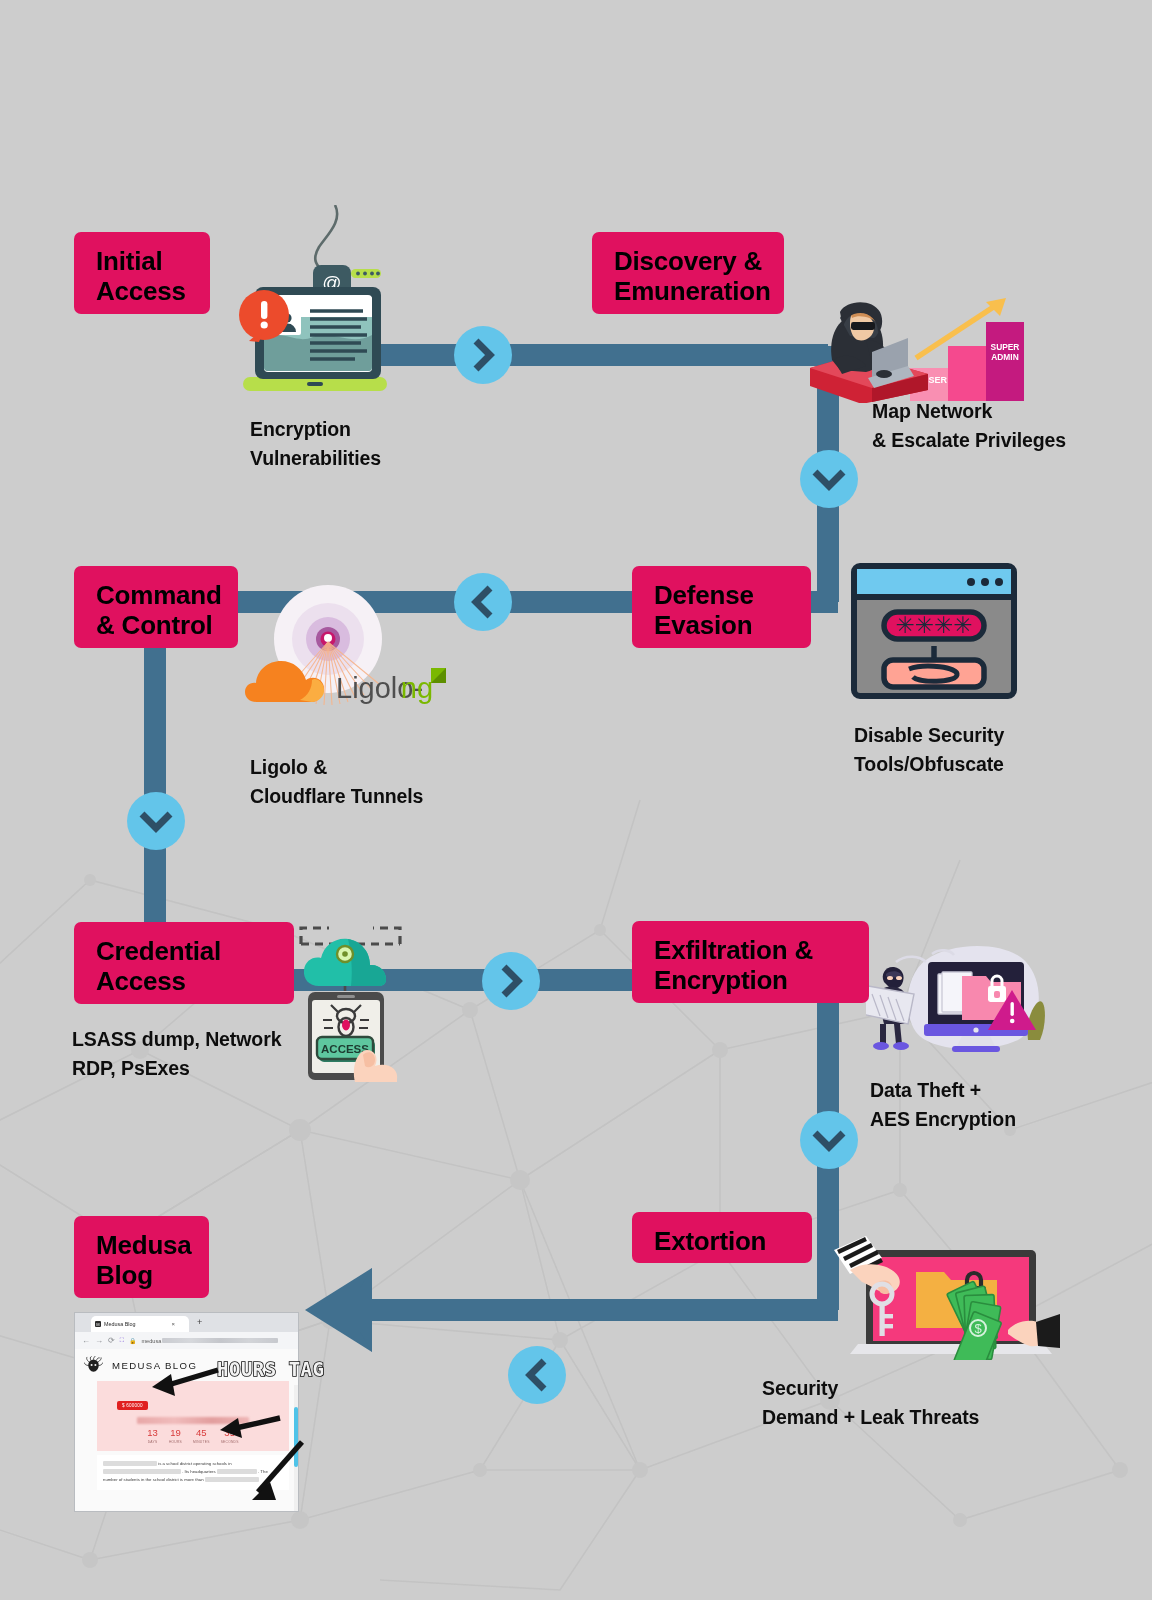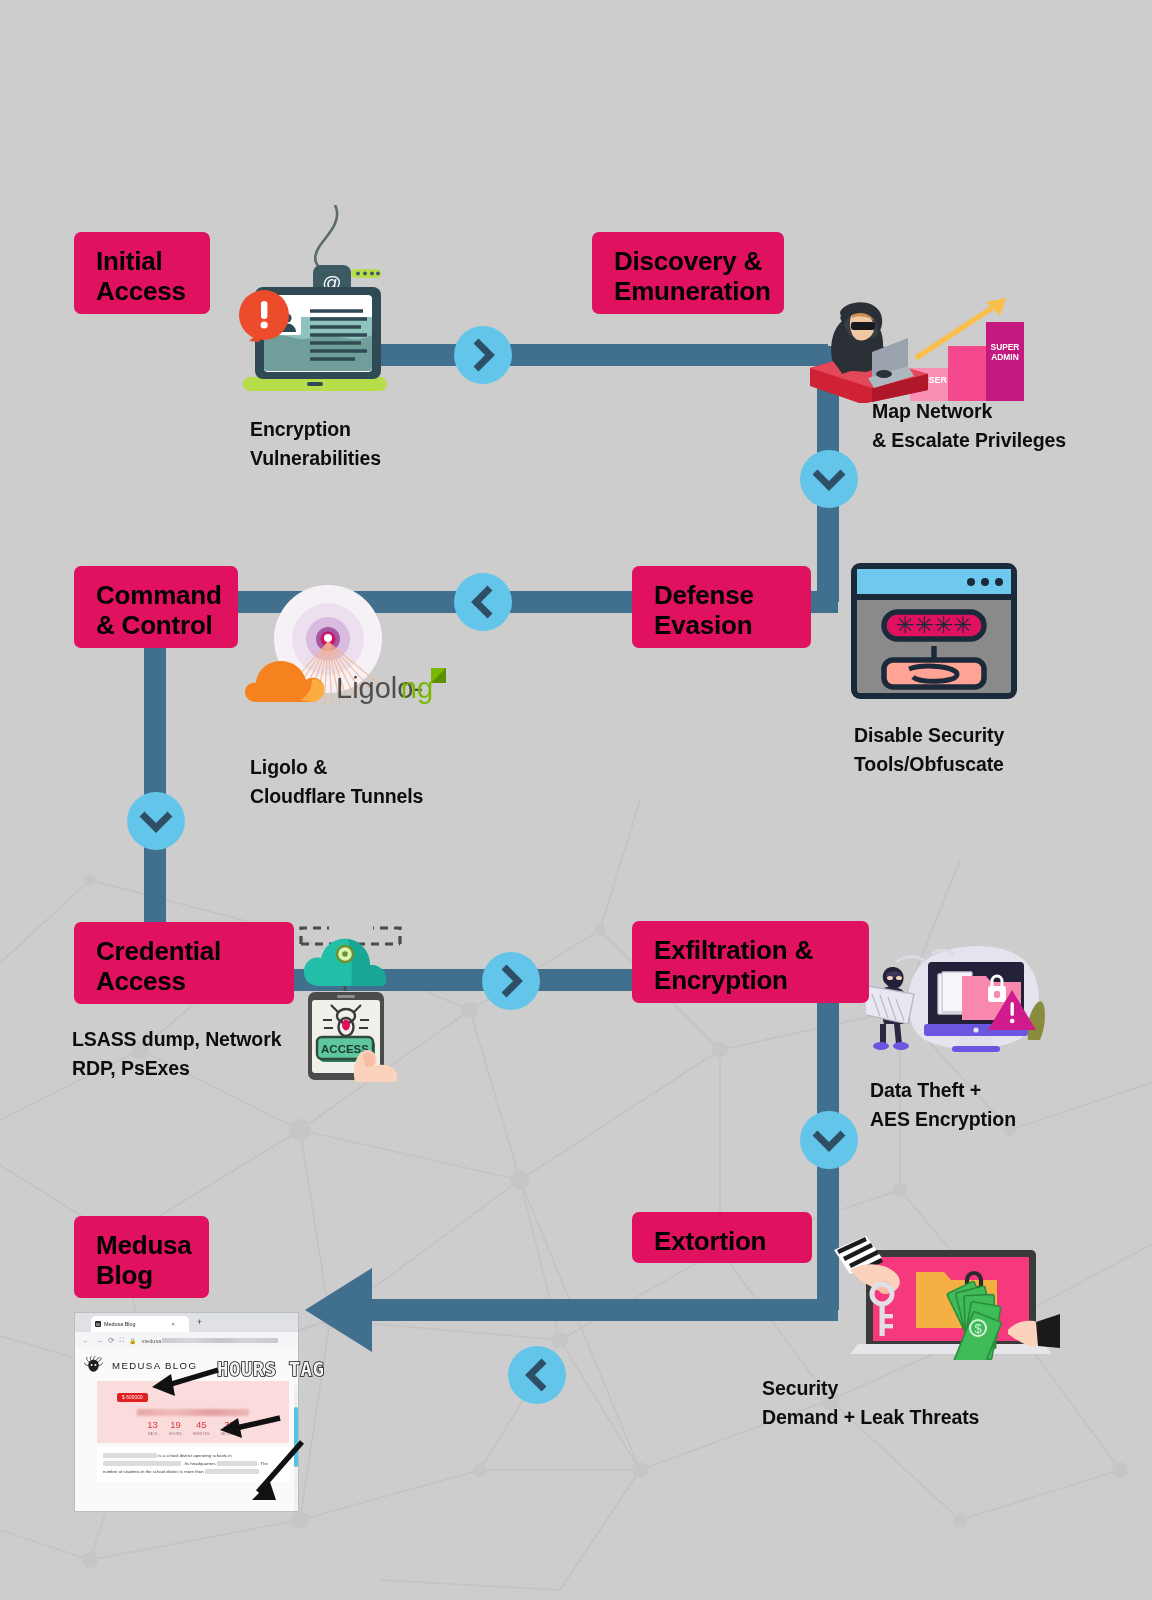--- a/index.html
+++ b/index.html
@@ -74,21 +74,21 @@
   .br-nav { color:#8a8d91; font-size:8px; }
   .br-lockicon { color:#6b6b6b; font-size:6px; }
   .br-urltext { display:flex; align-items:center; gap:0; }
   .br-urlblur { display:inline-block; height:5px; width:116px; margin-left:1px;
                 background:linear-gradient(90deg,#c9cbd0,#d6d8dc,#c4c6cb,#d2d4d8,#c7c9ce);
                 filter:blur(0.7px); border-radius:1px; }
   .br-page { background:#fafafa; height:100%; position:relative; }
   .br-head { display:flex; align-items:center; gap:9px; padding:7px 0 6px 9px; }
   .br-medusa-logo { width:19px; height:19px; }
   .br-brand { font-size:9.6px; letter-spacing:1.4px; color:#1a1a1a; }
-  .br-hero { margin:0 9px 0 22px; background:#fbdcdc; padding:4px 0 7px; position:relative; }
+  .br-hero { margin:0 9px 0 22px; background:#fbdcdc; padding:12px 0 7px; position:relative; }
   .br-price { background:#e02020; color:#fff; font-size:4.6px; padding:2px 5px;
               border-radius:2px; display:inline-block; margin-left:20px; margin-top:1px;
               letter-spacing:0.2px; }
   .br-victimblur { height:7px; width:112px; margin:6px auto 0;
                    background:linear-gradient(90deg,#e8a8a8,#f0bcbc,#e29e9e,#eeb6b6);
                    filter:blur(1.1px); border-radius:1px; }
   .br-count { display:flex; justify-content:center; gap:11px; margin-top:4px; }
   .br-cnum { text-align:center; }
   .br-cnum b { display:block; color:#d83b3b; font-size:9.5px; font-weight:normal; line-height:1; }
   .br-cnum s { display:block; text-decoration:none; color:#a06a6a; font-size:3.3px;

